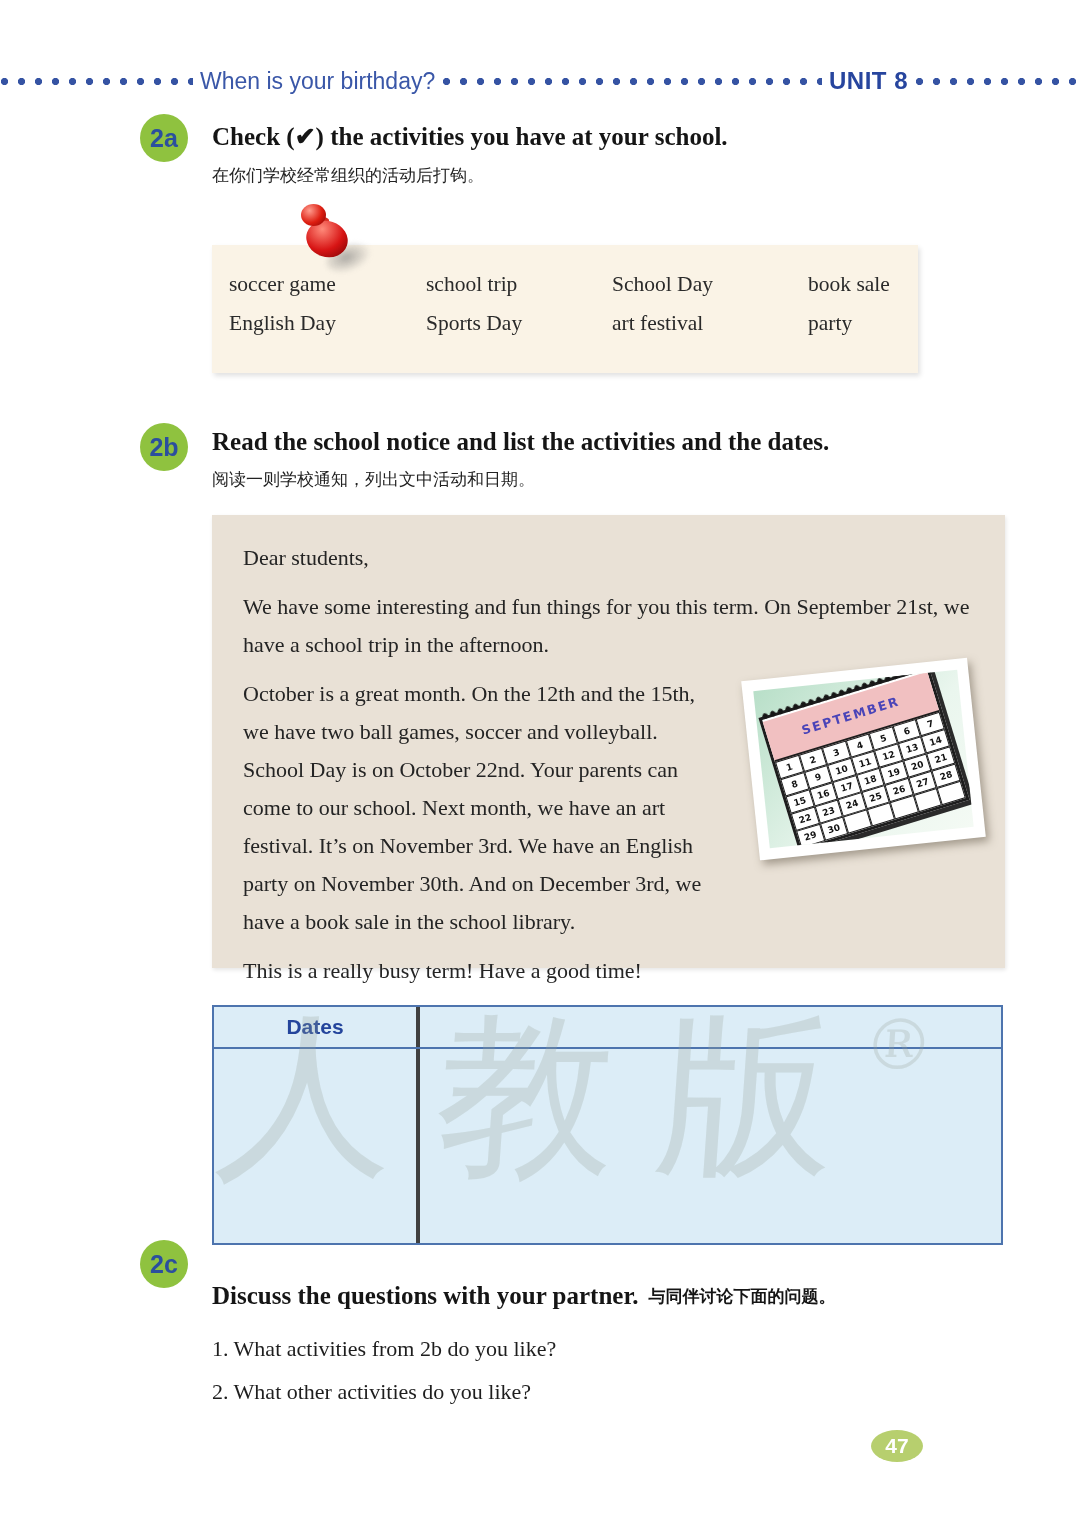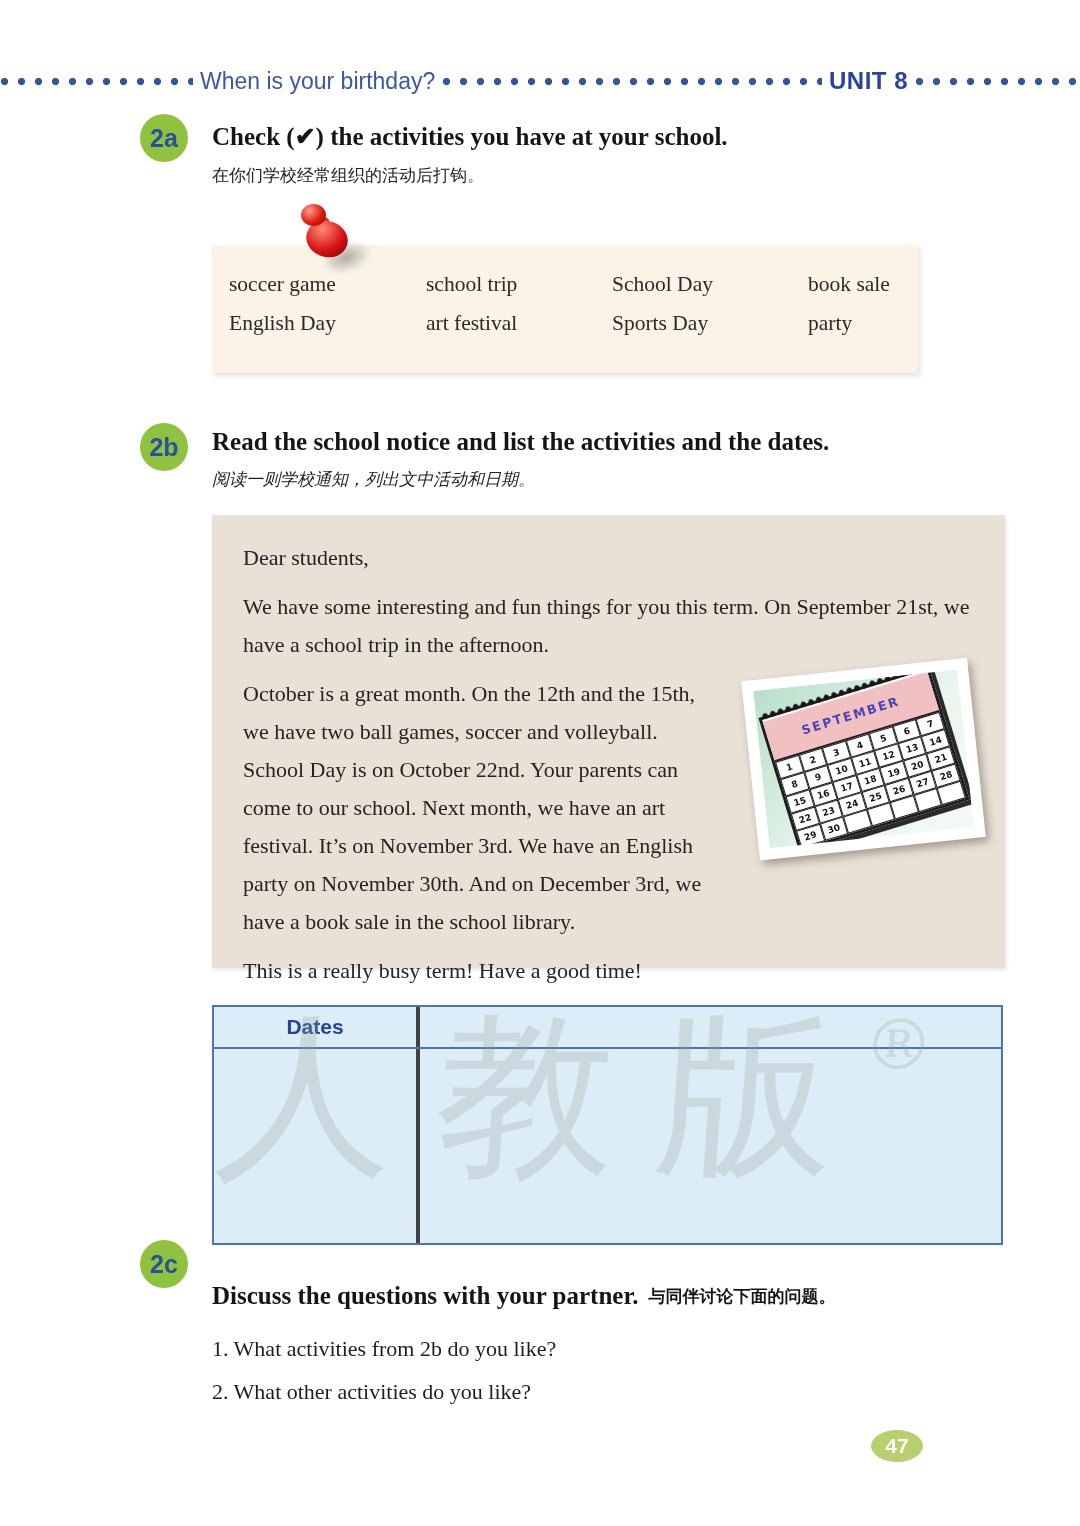--- a/index.html
+++ b/index.html
@@ -22,21 +22,21 @@
     display:flex;align-items:center;justify-content:center;}
   #badge-2a{left:140px;top:114px;}
   #badge-2b{left:140px;top:423px;}
   #badge-2c{left:140px;top:1240px;}
   .sec-title{position:absolute;left:212px;font-size:25px;font-weight:bold;color:#151515;white-space:nowrap;}
   #title-2a{top:122px;}
   #title-2b{top:428px;}
   #title-2c{top:1282px;}
   .sec-sub{position:absolute;left:212px;font-size:17px;color:#222;white-space:nowrap;}
   #sub-2a{top:164px;}
-  #sub-2b{top:468px;font-style:italic;}
+  #sub-2b{top:468px;}
   .zh-inline{font-size:17px;font-weight:bold;margin-left:10px;vertical-align:2px;}
   
   .pushpin{position:absolute;left:295px;top:204px;width:80px;height:72px;z-index:3;}
   .pin-shadow{position:absolute;left:30px;top:40px;width:48px;height:28px;border-radius:50%;
     background:radial-gradient(ellipse at 45% 45%,rgba(110,110,110,.55),rgba(110,110,110,0) 70%);
     filter:blur(2px);transform:rotate(-18deg);}
   .pin-base{position:absolute;left:11px;top:17px;width:42px;height:36px;border-radius:50%;
     background:radial-gradient(circle at 32% 28%,#ff8a7a,#d71414 55%,#7e0404 95%);
     transform:rotate(18deg);}
   .pin-neck{position:absolute;left:20px;top:12px;width:12px;height:16px;background:linear-gradient(90deg,#a80808,#e23c2c);
@@ -113,22 +113,22 @@
     <span class="pin-base"></span>
     <span class="pin-head"></span>
   </div>
 
   <div class="activities-box">
       <div class="activity">soccer game</div>
       <div class="activity">school trip</div>
       <div class="activity">School Day</div>
       <div class="activity">book sale</div>
       <div class="activity">English Day</div>
+      <div class="activity">Sports Day</div>
       <div class="activity">art festival</div>
-      <div class="activity">Sports Day</div>
       <div class="activity">party</div>
     </div>
 
   <div class="sec-badge" id="badge-2b">2b</div>
   <div class="sec-title" id="title-2b">Read the school notice and list the activities and the dates.</div>
   <div class="sec-sub" id="sub-2b">阅读一则学校通知，列出文中活动和日期。</div>
 
   <div class="notice-box">
     <p>Dear students,</p>
     <p>We have some interesting and fun things for you this term. On September 21st, we have a school trip in the afternoon.</p>

